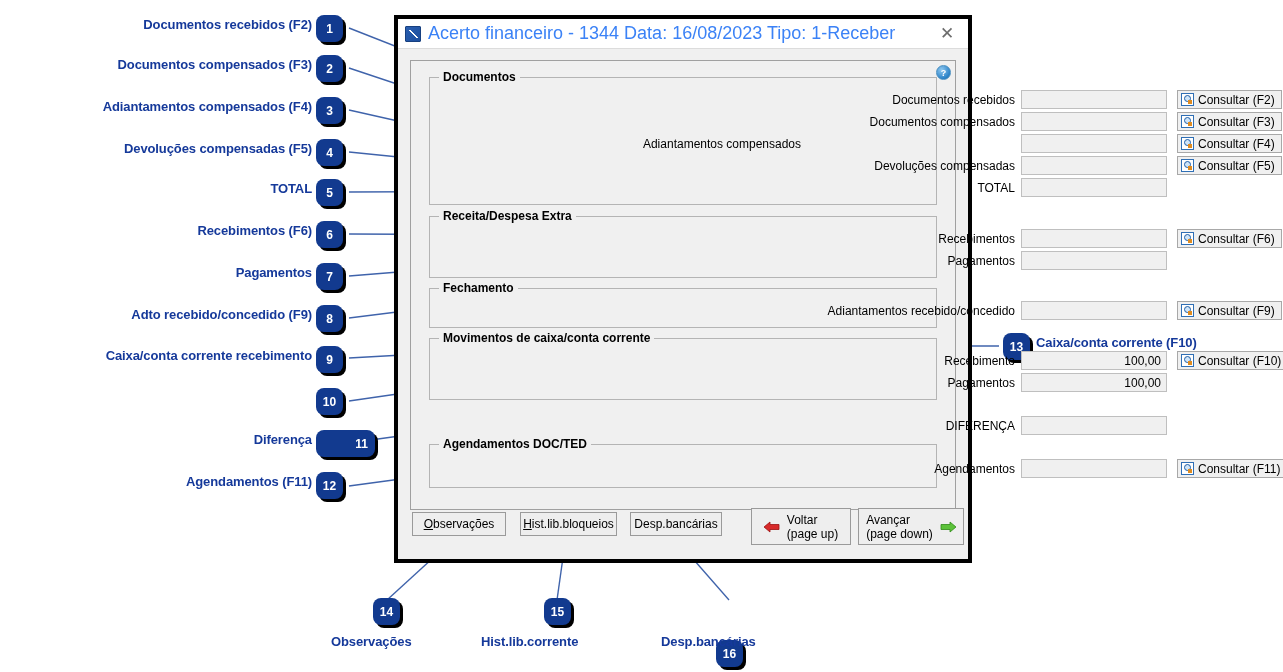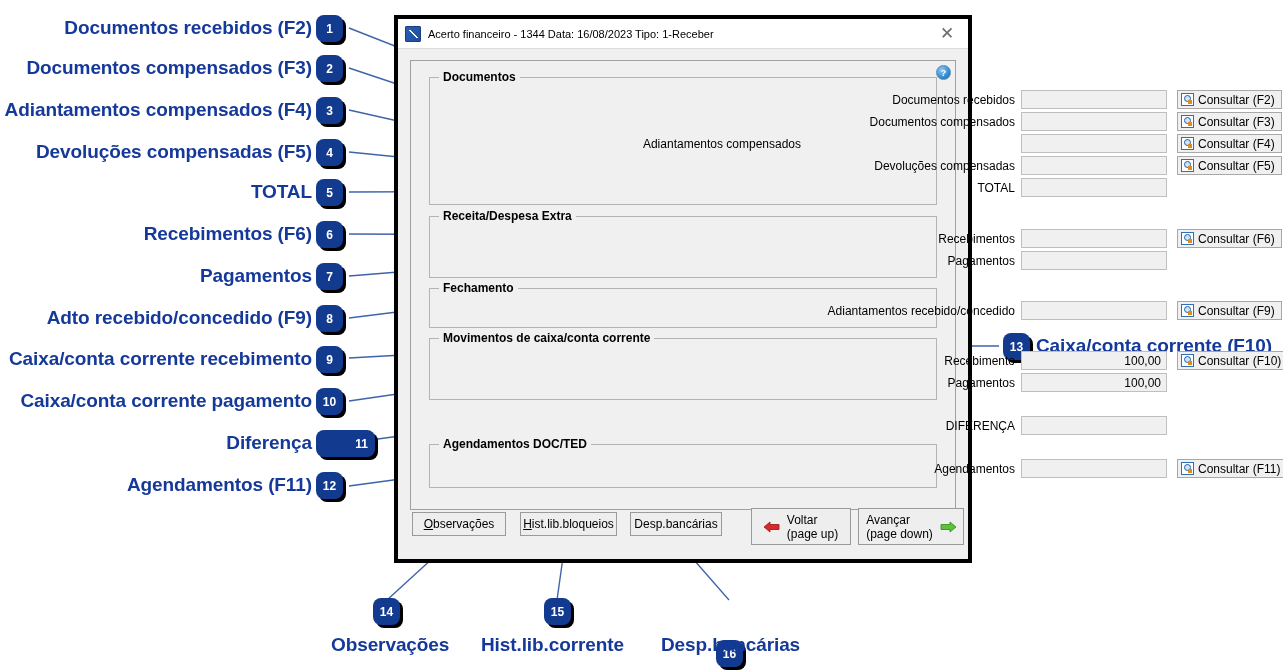--- a/index.html
+++ b/index.html
@@ -13,21 +13,21 @@
   #root{position:absolute;left:0;top:0;width:1283px;height:672px;}
 
   
   #lines{position:absolute;left:0;top:0;width:1283px;height:672px;pointer-events:none;}
 
   
   .anno{
     position:absolute;
     color:#15399a;
     font-weight:bold;
-    font-size:19px;
+    font-size:13px;
     white-space:nowrap;
     letter-spacing:-0.1px;
   }
   .anno.r{text-align:right;}
   .badge{
     position:absolute;
     width:27px;height:27px;
     border-radius:8px;
     background:#123a8f;
     color:#ffffff;
@@ -60,21 +60,21 @@
     border:1px solid #174080;
     position:relative;box-sizing:border-box;border-radius:1px;
   }
   #titleicon:after{
     content:"";position:absolute;left:2px;top:3px;
     width:10px;height:8px;
     background:
       linear-gradient(45deg,transparent 45%,#ffffff 45%,#ffffff 58%,transparent 58%);
   }
   #titletext{
-    font-size:11px;color:#000000;flex:1;
+    font-size:18px;color:#3b82f6;flex:1;
     overflow:hidden;text-overflow:ellipsis;white-space:nowrap;
   }
   #closebtn{
     width:42px;height:29px;
     display:flex;align-items:center;justify-content:center;
     color:#6d6d6d;font-size:17px;line-height:1;
   }
 
   
   #client{
@@ -230,21 +230,20 @@
 
   <div class="anno r" style="left:0;top:265px;width:312px;">Pagamentos</div>
   <div class="badge" style="left:316px;top:263px;">7</div>
 
   <div class="anno r" style="left:0;top:307px;width:312px;">Adto recebido/concedido (F9)</div>
   <div class="badge" style="left:316px;top:305px;">8</div>
 
   <div class="anno r" style="left:0;top:348px;width:312px;">Caixa/conta corrente recebimento</div>
   <div class="badge" style="left:316px;top:346px;">9</div>
 
-  <div class="anno r" style="left:0;top:390px;width:312px;">Caixa/conta corrente pagamento</div>
   <div class="badge" style="left:316px;top:388px;">10</div>
 
   <div class="anno r" style="left:0;top:432px;width:312px;">Diferença</div>
   <div class="badge" style="left:316px;top:430px;padding-left:32px;">11</div>
 
   <div class="anno r" style="left:0;top:474px;width:312px;">Agendamentos (F11)</div>
   <div class="badge" style="left:316px;top:472px;">12</div>
 
   <div class="badge" style="left:1003px;top:333px;">13</div>
   <div class="anno" style="left:1036px;top:335px;">Caixa/conta corrente (F10)</div>

